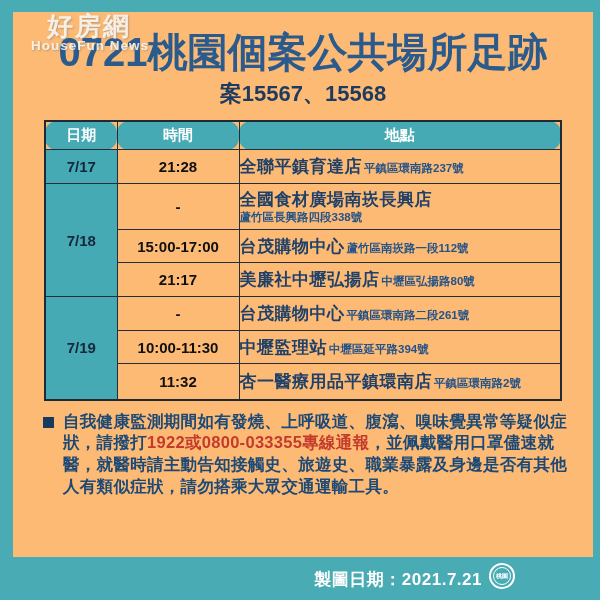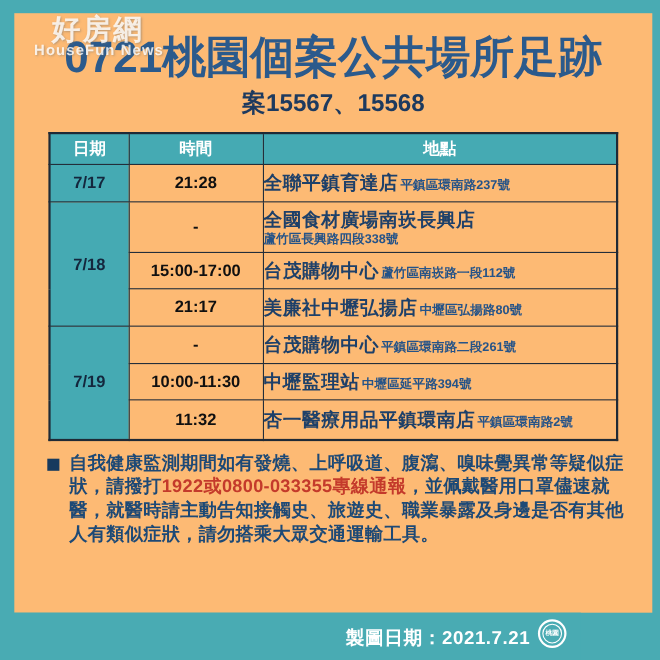--- a/index.html
+++ b/index.html
@@ -16,21 +16,21 @@
   
   .title{margin:14px 6px 0;text-align:center;font-size:40px;font-weight:bold;
     color:#2b5a8c;line-height:1.3;letter-spacing:0px;white-space:nowrap;}
   .subtitle{margin-top:1px;text-align:center;font-size:22px;font-weight:bold;color:#1d3a5f;}
 
   
   table.footprint{border-collapse:collapse;margin:11px auto 0;width:516px;table-layout:fixed;
     border:2px solid #1f2a36;}
   table.footprint th,table.footprint td{border:1.5px solid #232e3a;padding:0;}
   col.c-date{width:72px;} col.c-time{width:122px;} col.c-place{width:322px;}
-  th{background:#45aab3;color:#ffffff;font-size:15px;font-weight:bold;height:27px;}
+  th{background:#45aab3;color:#ffffff;font-size:15px;font-weight:bold;height:27px;border-radius:12px;}
   td.date{background:#45aab3;color:#14273d;font-weight:bold;font-size:15px;text-align:center;}
   td.time{color:#101010;font-weight:bold;font-size:15px;text-align:center;}
   td.place{padding:2px 6px 2px 9px;vertical-align:middle;}
   .pname{font-size:17px;font-weight:bold;color:#1e4069;letter-spacing:0.5px;}
   .addr{font-size:11.5px;font-weight:bold;color:#255388;margin-left:2px;}
   .addr-block .addr{display:block;margin-left:0;margin-top:-1px;}
   tr.h34{height:34px;} tr.h46{height:46px;} tr.h33{height:33px;} tr.h36{height:36px;}
 
   
   .notes{margin:10px 16px 0 30px;}

